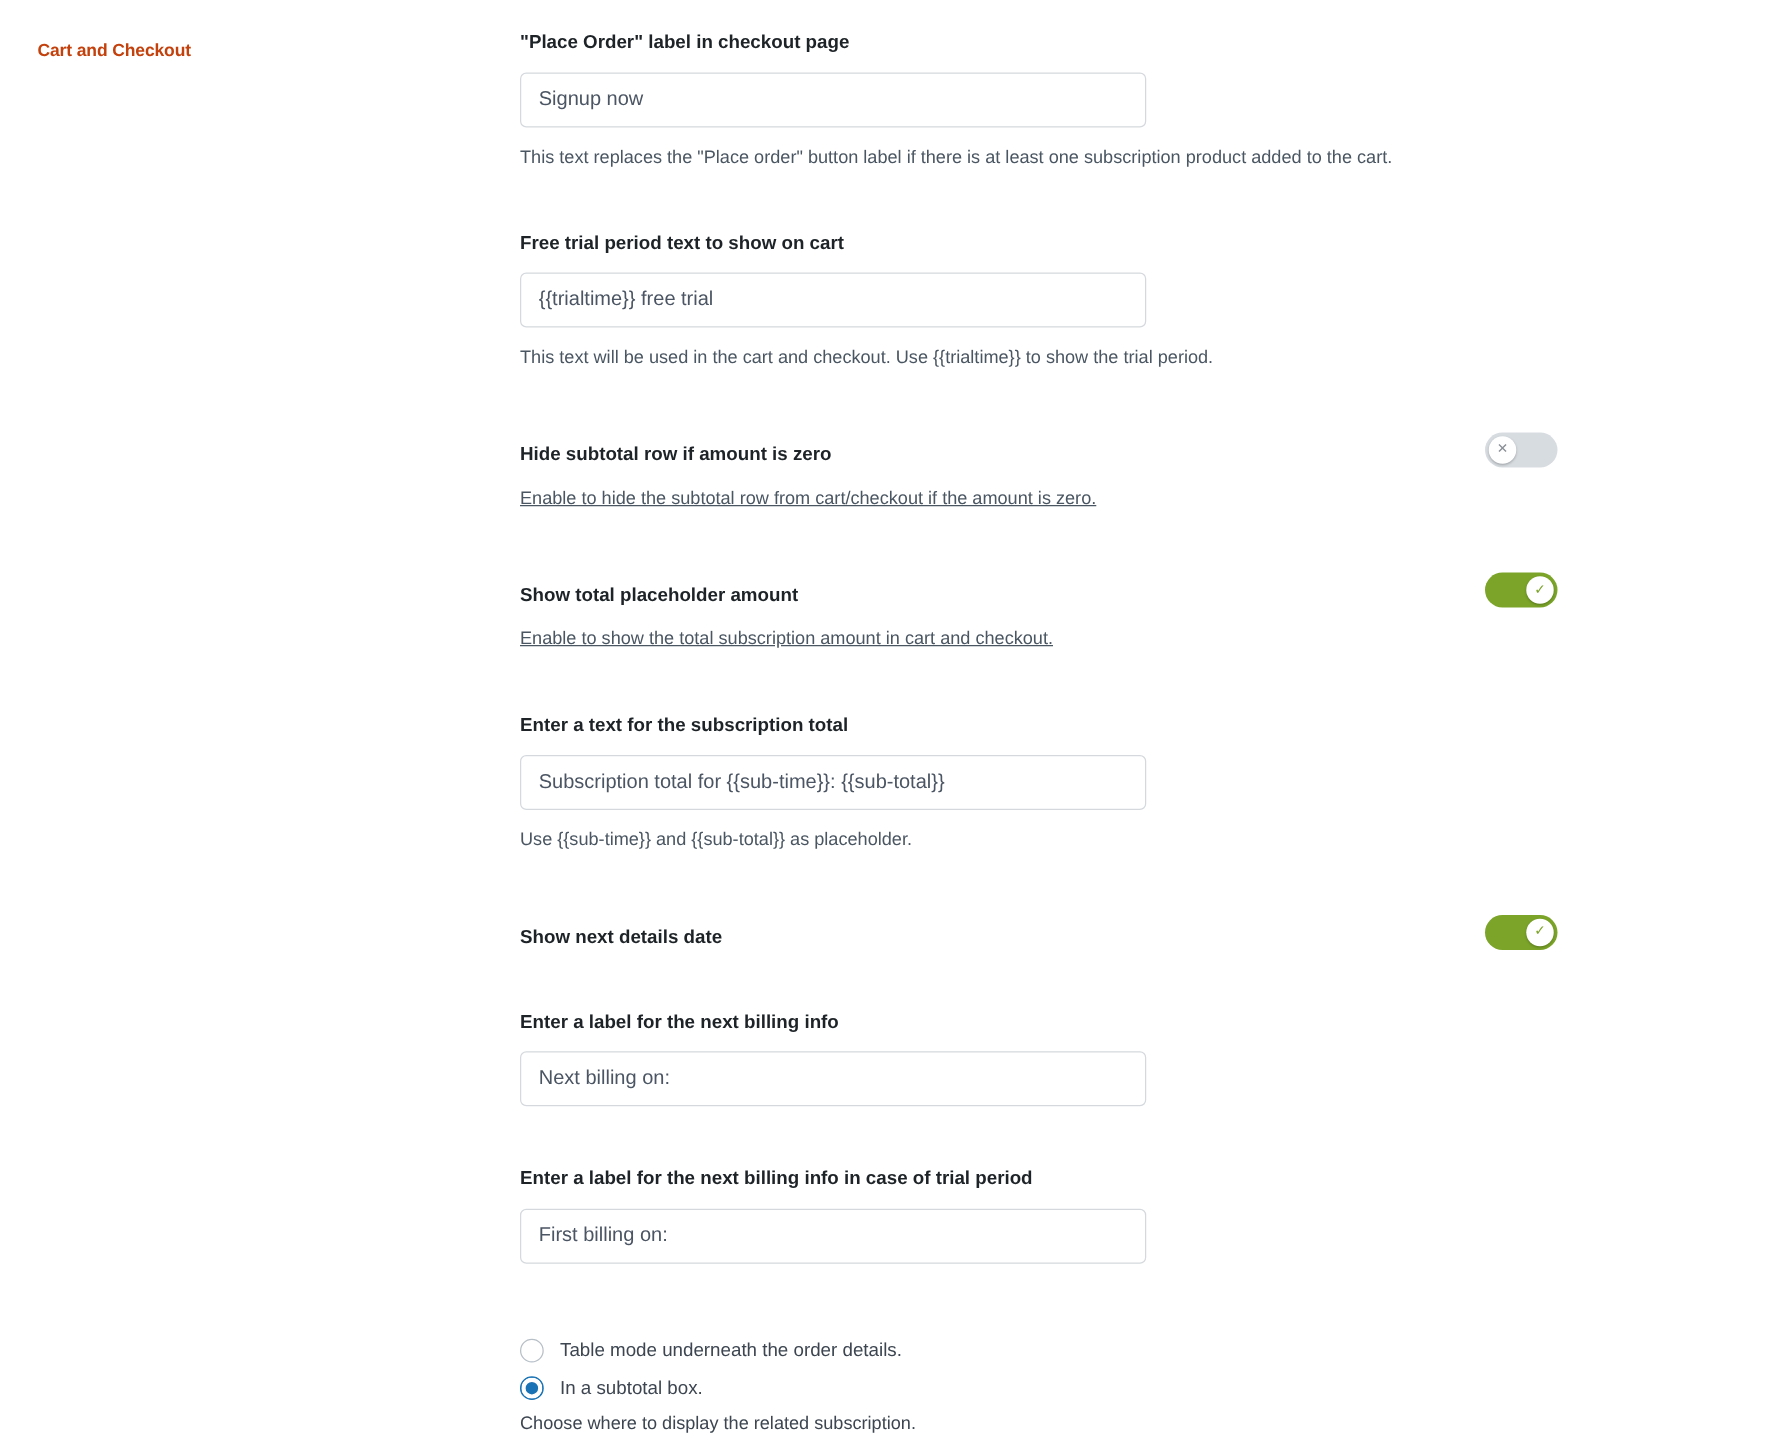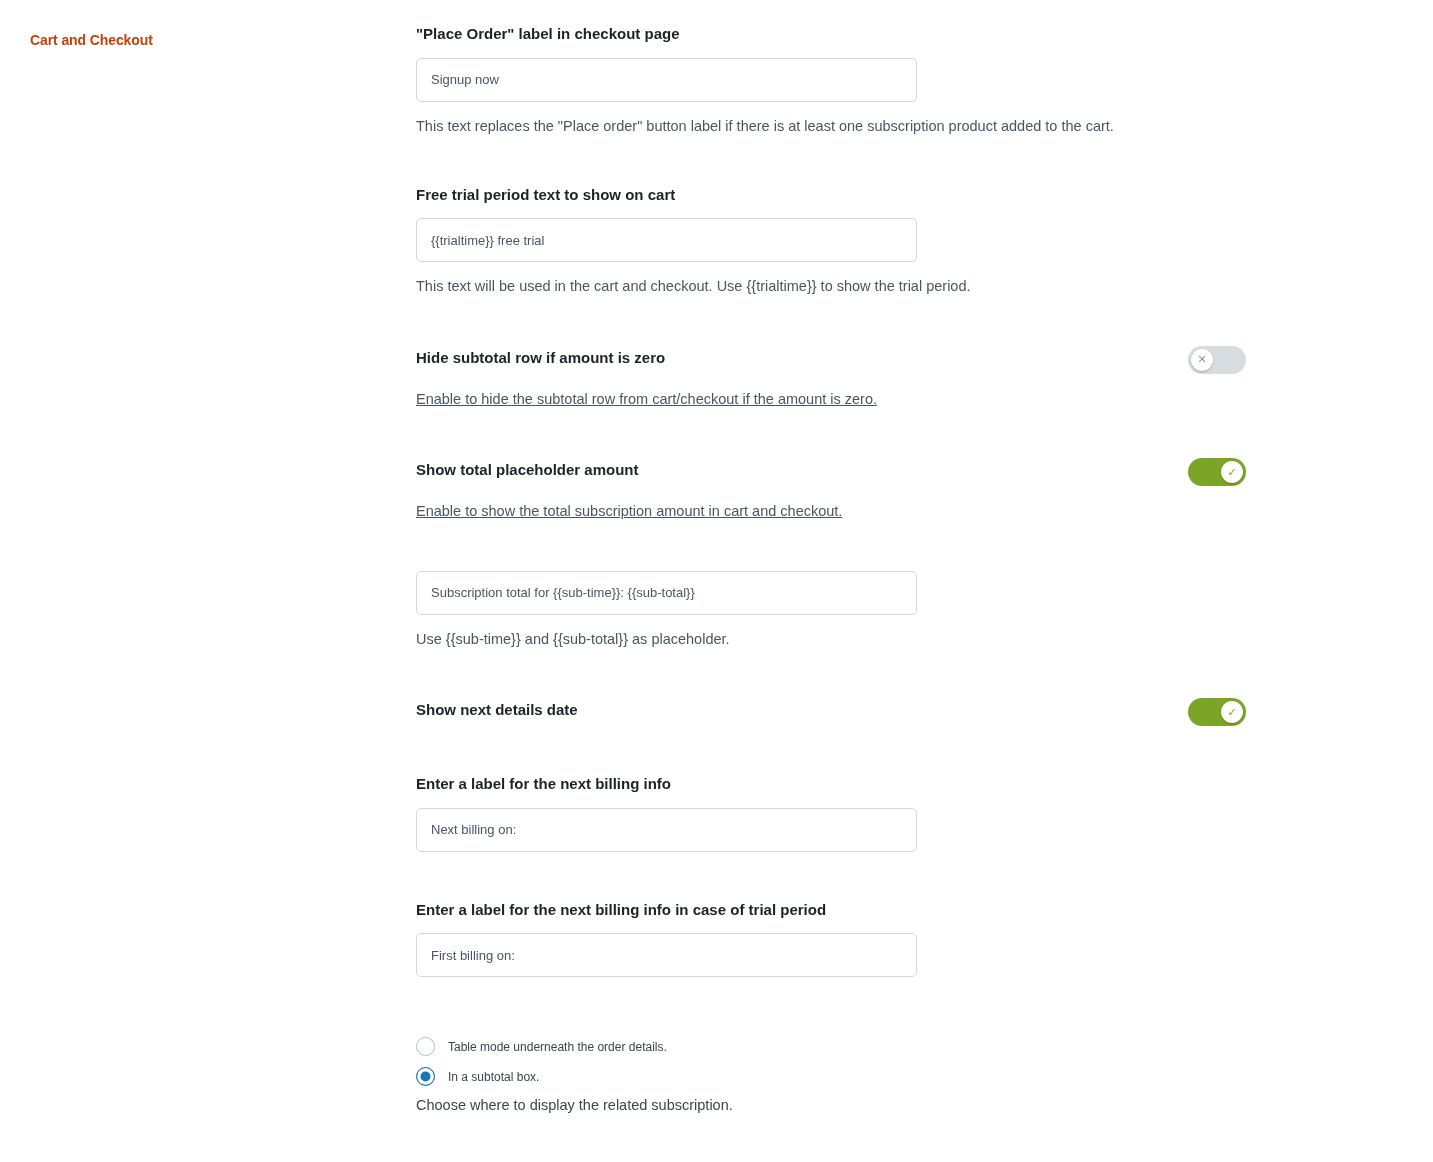--- a/index.html
+++ b/index.html
@@ -45,39 +45,39 @@
     font-weight: bold;
     color: #1d2327;
     margin-bottom: 14px;
     line-height: 1.3;
   }
   .text-input {
     display: block;
     width: 501px;
     height: 44px;
     padding: 8px 14px;
-    font-size: 13px;
+    font-size: 16px;
     font-family: "Liberation Sans", sans-serif;
     color: #4b5563;
     background: #ffffff;
     border: 1px solid #d5d9dd;
     border-radius: 5px;
     outline: none;
   }
   .text-input::placeholder { color: #6b7280; }
   .help-text {
     font-size: 14.5px;
     color: #4a5662;
     margin-top: 13px;
     line-height: 1.55;
     max-width: 760px;
   }
   .toggle-row {
     display: flex;
-    align-items: flex-start;
+    align-items: flex-end;
     justify-content: space-between;
     margin-bottom: 8px;
   }
   .toggle-row .field-label { margin-bottom: 0; padding-top: 2px; }
   .toggle-help { margin-top: 14px; text-decoration: underline; }
 
   .toggle {
     position: relative;
     width: 58px;
     height: 28px;
@@ -120,21 +120,21 @@
     margin-right: 13px;
     flex: 0 0 19px;
     position: relative;
   }
   .radio-item.selected .radio-dot {
     border: 1px solid #1a73b5;
     background: #1a73b5;
     box-shadow: inset 0 0 0 3.5px #ffffff;
   }
   .radio-label {
-    font-size: 12px;
+    font-size: 15px;
     color: #3c4550;
   }
   .radio-help {
     font-size: 14.5px;
     color: #3c4550;
     margin-top: 10px;
   }
   .gap-lg { height: 22px; }
 </style>
 </head>
@@ -183,20 +183,21 @@
           <div class="toggle on">
             <span class="knob">✓</span>
           </div>
         </div>
         <div class="help-text toggle-help">Enable to show the total subscription amount in cart and checkout.</div>
       </div>
 
       <div class="gap-lg"></div>
 
       <div class="field-block">
+        <div class="field-label">Enter a text for the subscription total</div>
         <input class="text-input" type="text" value="Subscription total for {{sub-time}}: {{sub-total}}" style="">
         <div class="help-text">Use {{sub-time}} and {{sub-total}} as placeholder.</div>
       </div>
 
       <div class="gap-lg"></div>
 
       <div class="field-block">
         <div class="toggle-row">
           <div class="field-label">Show next details date</div>
           <div class="toggle on">

